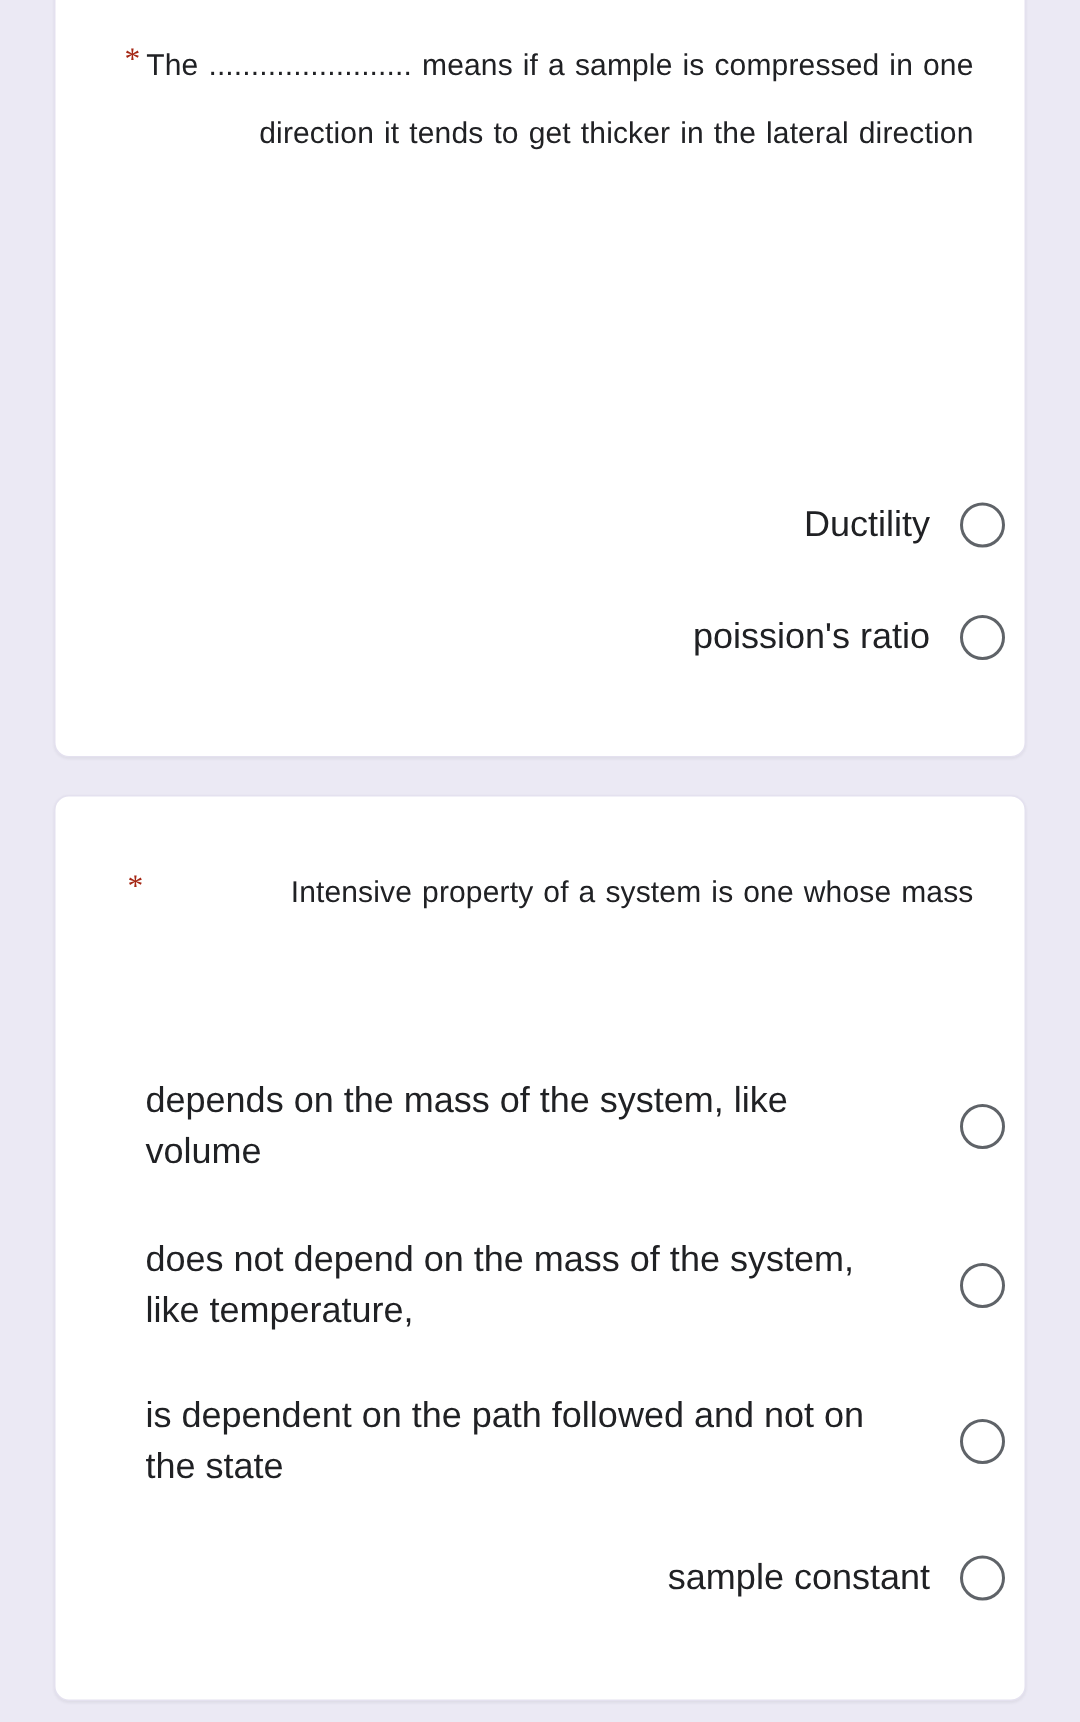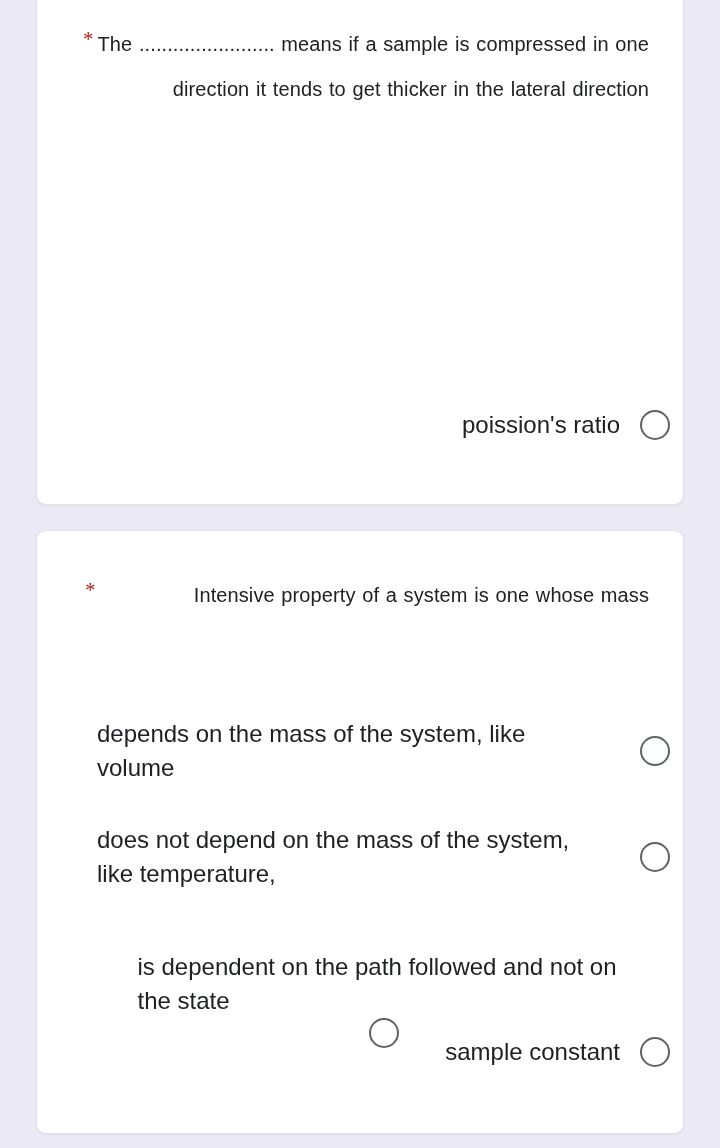--- a/index.html
+++ b/index.html
@@ -112,20 +112,24 @@
 <div class="page">
 
   <div class="card card--one">
 
     <div class="q-head" style="left:46px; top:62px; width:566px;">
       <span class="q-asterisk">*</span>
       <span class="q-text">The ........................ means if a sample is compressed in one direction it tends to get thicker in the lateral direction</span>
     </div>
 
 
+    <div class="opt-row" style="left:60px; top:373px; width:573px;">
+      <span class="opt-label">Ductility</span>
+      <span class="radio"></span>
+    </div>
 
     <div class="opt-row" style="left:60px; top:448px; width:573px;">
       <span class="opt-label">poission's ratio</span>
       <span class="radio"></span>
     </div>
 
   </div>
 
   <div class="card card--two">
 
@@ -137,21 +141,21 @@
     <div class="opt-row opt-row--block" style="left:60px; top:186px; width:573px;">
       <span class="opt-label opt-label--left">depends on the mass of the system, like volume</span>
       <span class="radio"></span>
     </div>
 
     <div class="opt-row opt-row--block" style="left:60px; top:292px; width:573px;">
       <span class="opt-label opt-label--left">does not depend on the mass of the system, like temperature,</span>
       <span class="radio"></span>
     </div>
 
-    <div class="opt-row opt-row--block" style="left:60px; top:419px; width:573px;flex-direction:column;">
+    <div class="opt-row opt-row--block" style="left:60px; top:396px; width:573px;">
       <span class="opt-label opt-label--left">is dependent on the path followed and not on the state</span>
       <span class="radio"></span>
     </div>
 
     <div class="opt-row" style="left:60px; top:504px; width:573px;">
       <span class="opt-label">sample constant</span>
       <span class="radio"></span>
     </div>
 
   </div>

